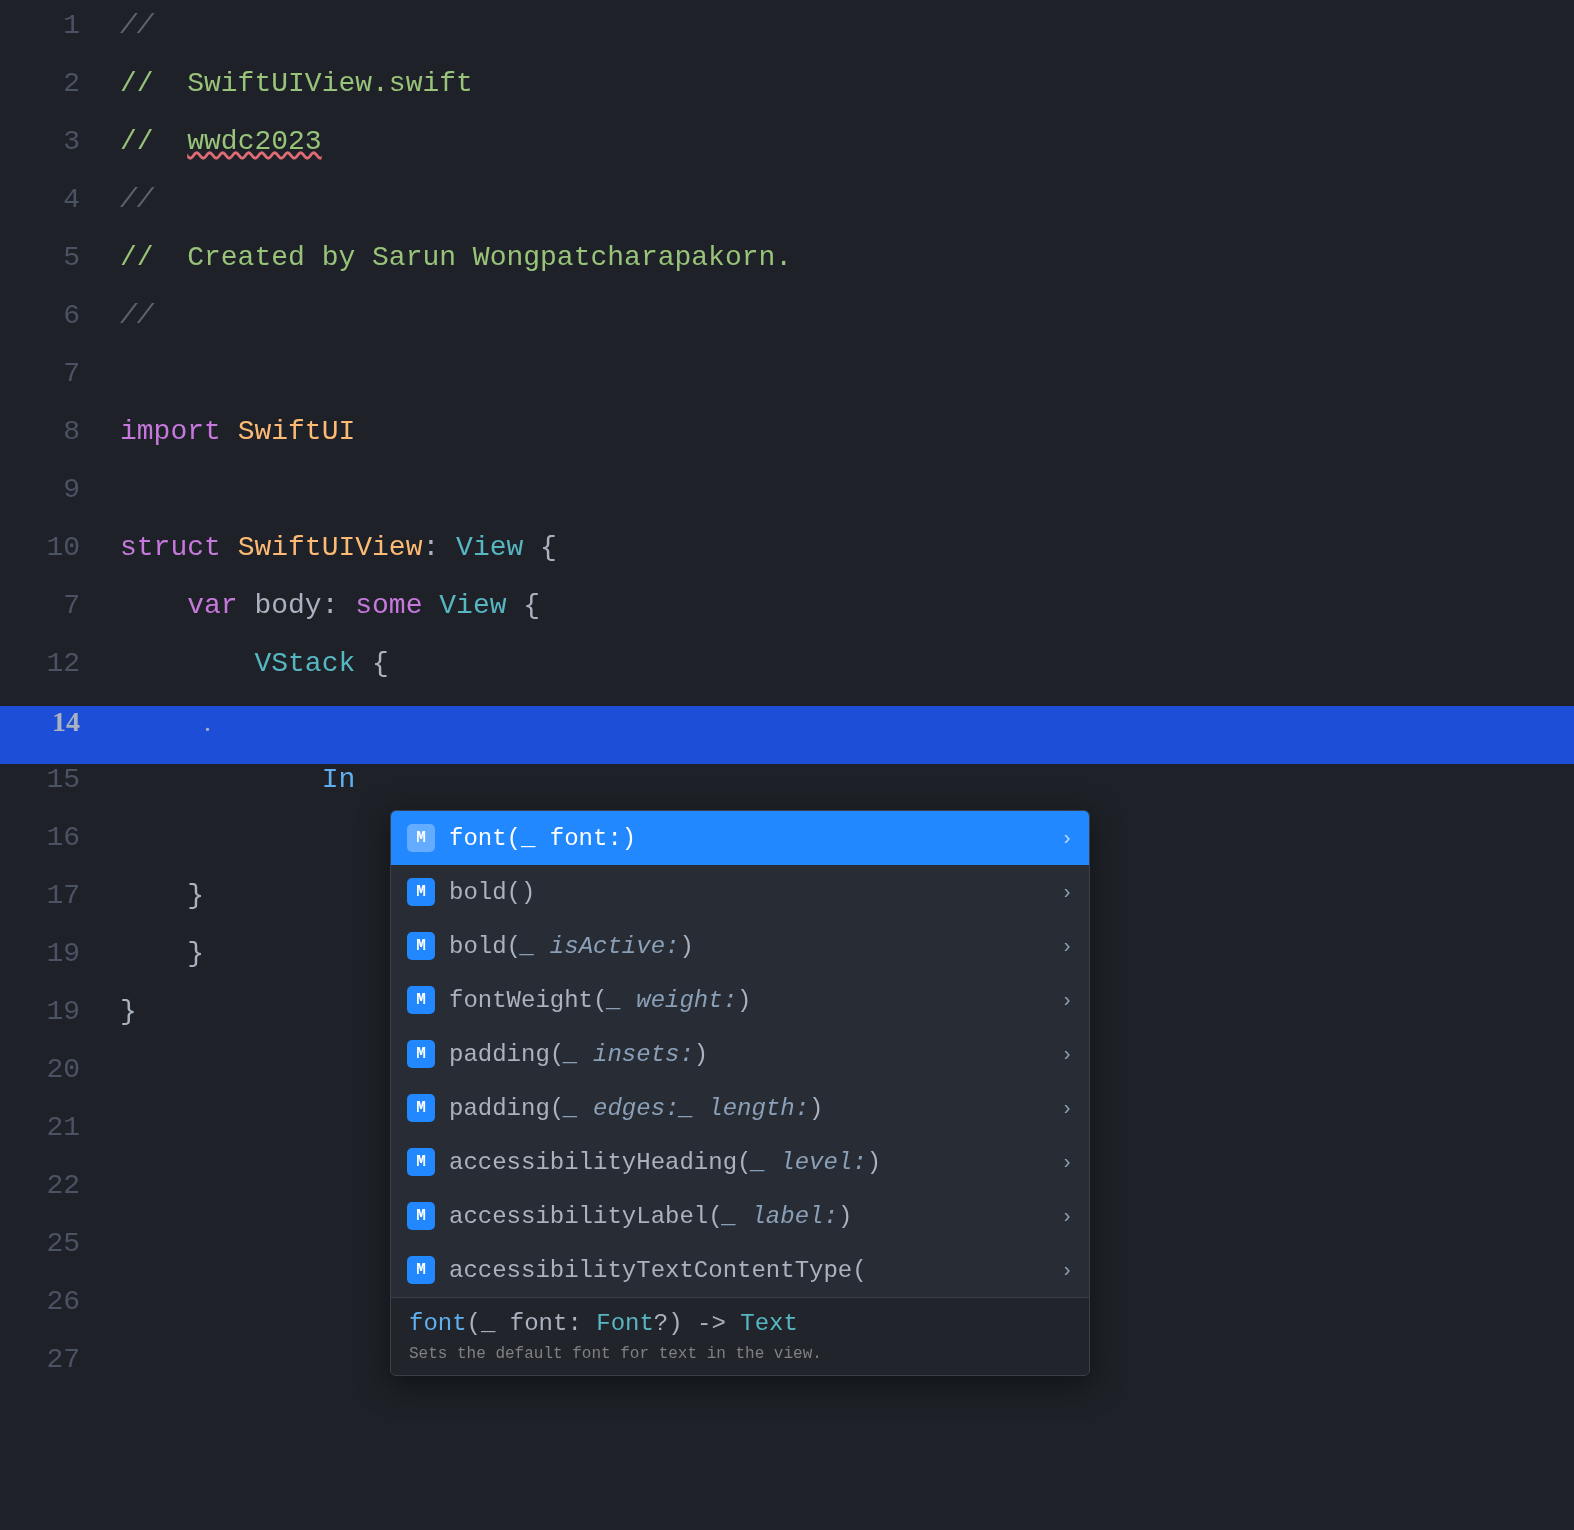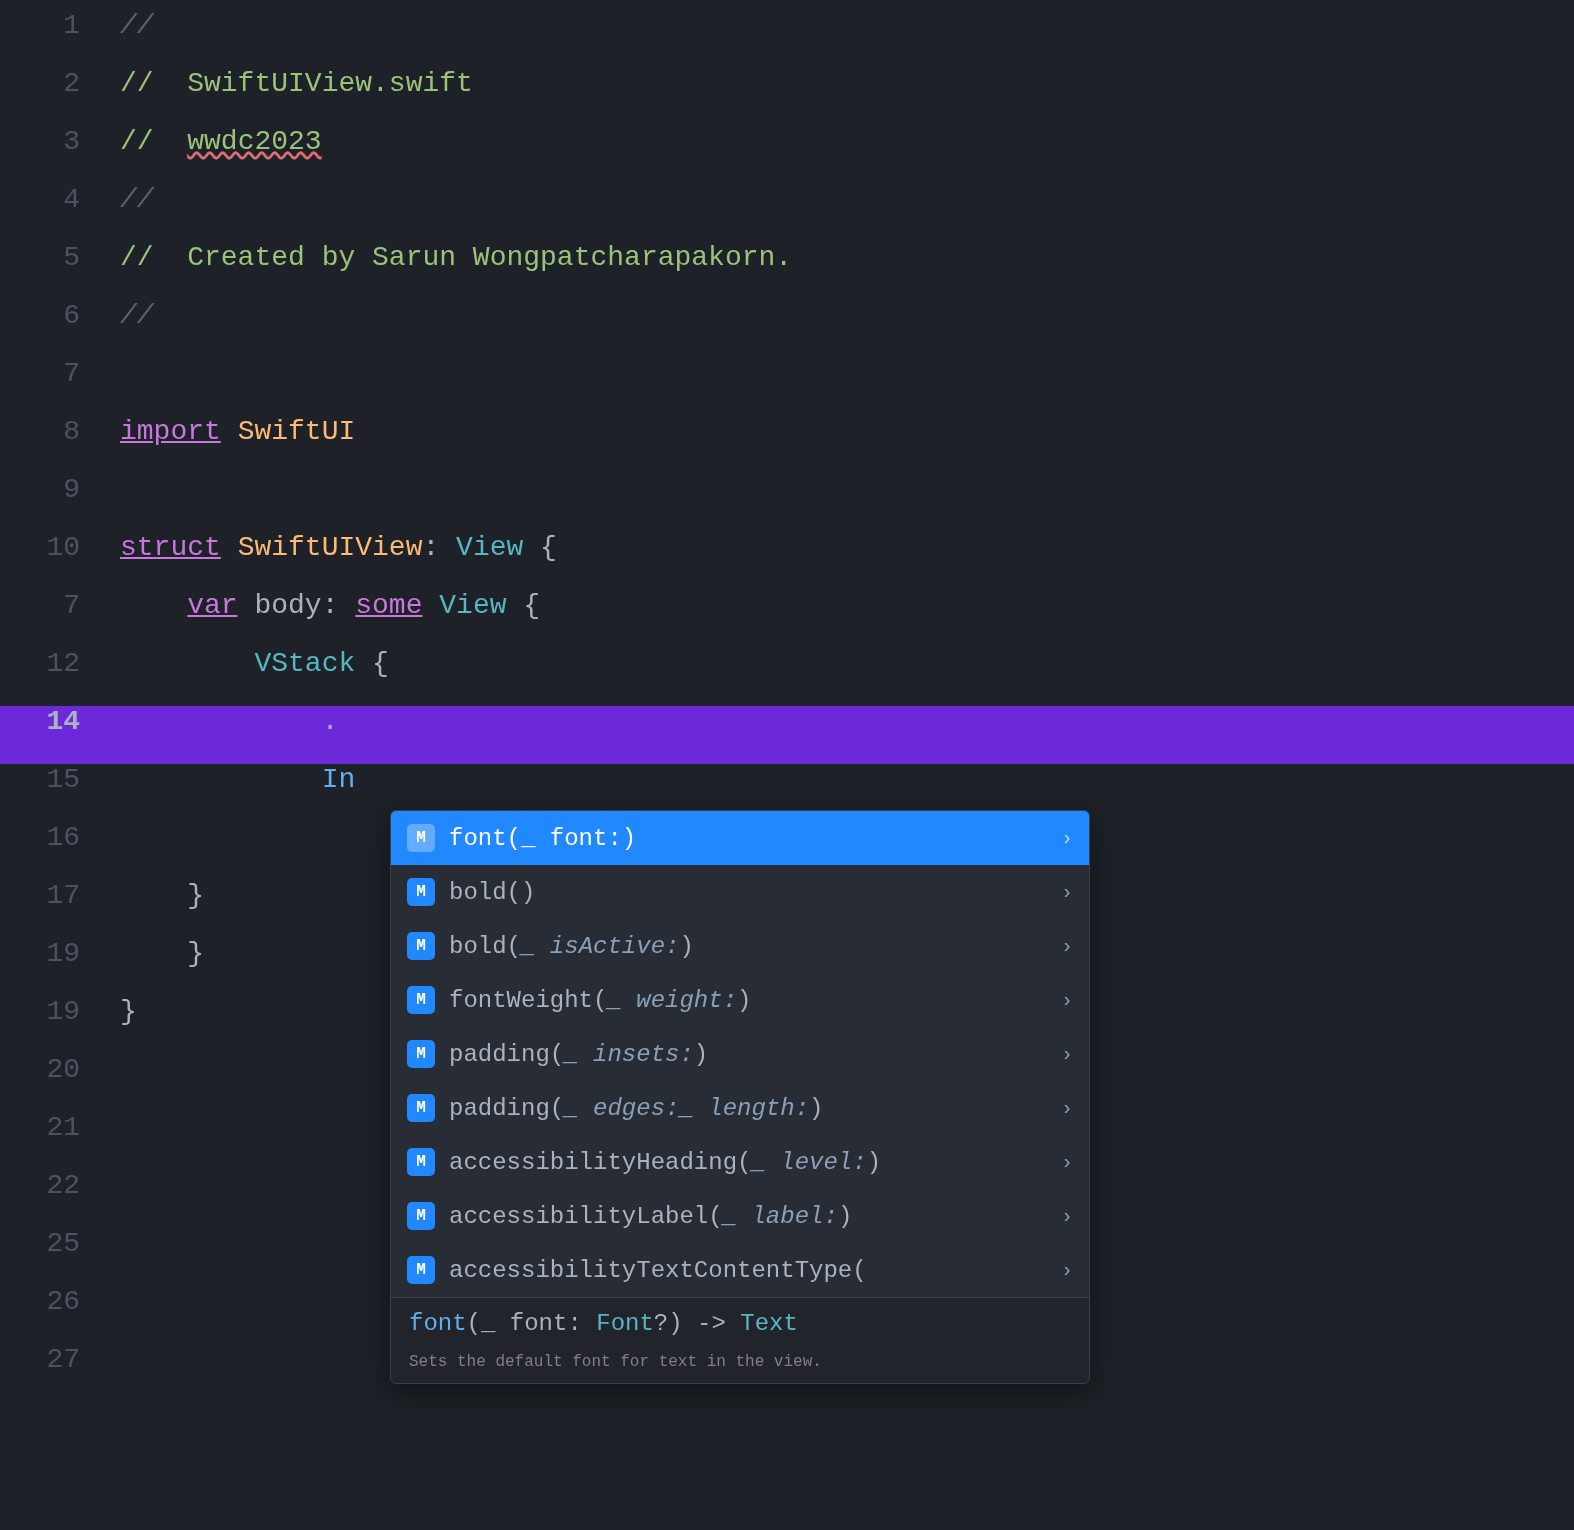--- a/index.html
+++ b/index.html
@@ -23,21 +23,22 @@
 
     .code-line {
       display: flex;
       align-items: baseline;
       height: 58px;
       padding: 0 20px;
       position: relative;
     }
 
     .code-line.active-line {
-      background: #6d28d9;
+      background: #1d4ed8;
+      font-family: Liberation Serif, serif;
     }
 
     .line-number {
       width: 60px;
       text-align: right;
       color: #4b5263;
       margin-right: 40px;
       user-select: none;
       flex-shrink: 0;
       font-size: 28px;
@@ -50,21 +51,21 @@
 
     .code-content {
       display: flex;
       align-items: baseline;
       flex-wrap: nowrap;
     }
 
     
     .c-comment { color: #5c6370; font-style: italic; }
     .c-green { color: #98c379; }
-    .c-keyword { color: #c678dd; text-decoration: underline; }
+    .c-keyword { color: #c678dd; }
     .c-type { color: #56b6c2; }
     .c-white { color: #fdba74; }
     .c-string { color: #e06c75; }
     .c-plain { color: #abb2bf; }
     .c-blue { color: #61afef; }
     .c-dot { color: #abb2bf; }
     .c-underline { text-decoration: underline wavy #e06c75; }
 
     span { white-space: pre; }
 
@@ -138,21 +139,21 @@
     
     .autocomplete-footer {
       background: #21252b;
       padding: 12px 18px;
       border-top: 1px solid #3a3f4b;
     }
 
     .footer-signature {
       font-size: 24px;
       color: #abb2bf;
-      margin-bottom: 16px;
+      margin-bottom: 8px;
     }
 
     .footer-description {
       font-size: 16px;
       color: #808080;
     }
     .sig-type { color: #56b6c2; }
     .sig-func { color: #61afef; }
     .sig-result { color: #56b6c2; }
   </style>

